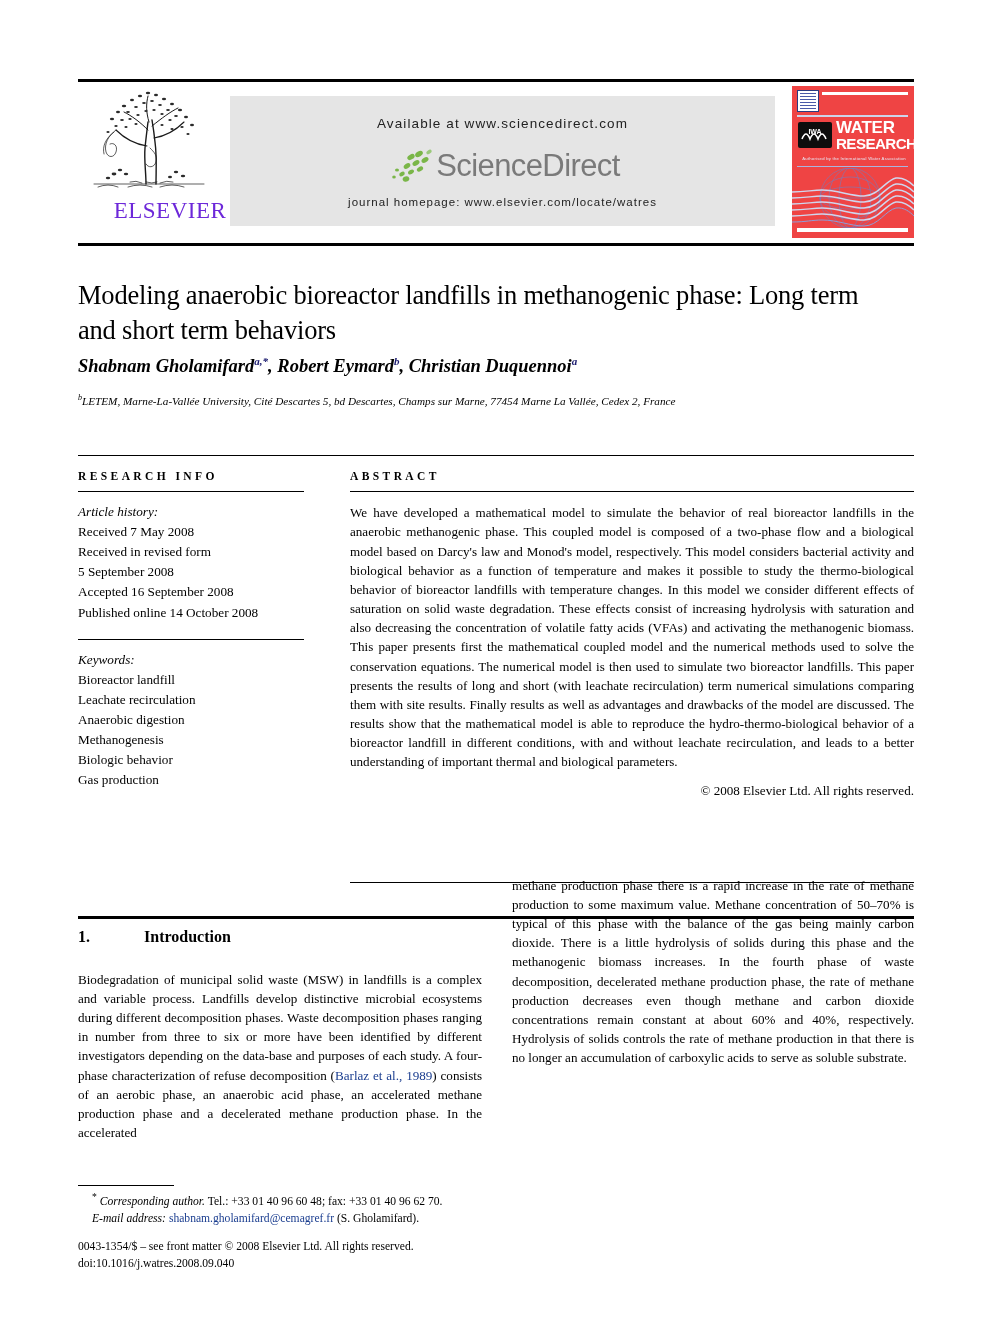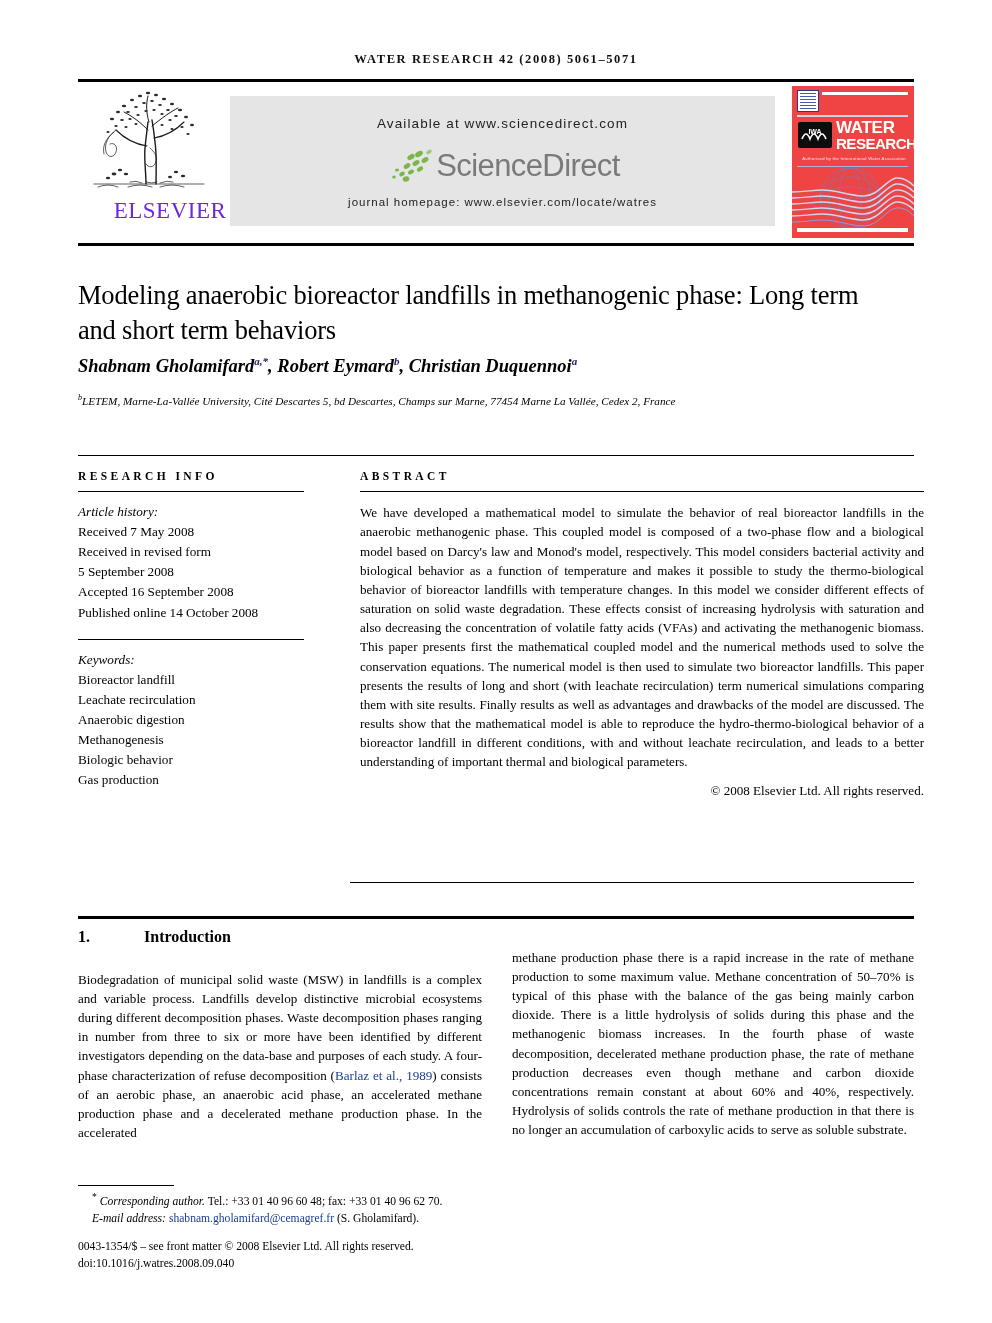--- a/index.html
+++ b/index.html
@@ -179,21 +179,21 @@
   .info-col .rule { width: 226px; height: 1.2px; background: #000; margin: 9px 0 10px 0; }
   .info-col .body {
     font-family: "Liberation Serif", serif;
     font-size: 13.2px;
     line-height: 1.52;
     color: #000;
   }
   .info-col .ital { font-style: italic; }
   .info-col .rule2 { width: 226px; height: 1.2px; background: #000; margin: 16px 0 10px 0; }
 
-  .abs-col { position: absolute; left: 360px; top: 470px; width: 564px; }
+  .abs-col { position: absolute; left: 350px; top: 470px; width: 564px; }
   .abs-col .rule { width: 564px; height: 1.2px; background: #000; margin: 9px 0 11px 0; }
   .abs-col .body {
     font-family: "Liberation Serif", serif;
     font-size: 13.1px;
     line-height: 1.465;
     text-align: justify;
     color: #000;
   }
   .abs-col .copyright {
     font-family: Liberation Serif, serif;
@@ -204,21 +204,21 @@
 
   .rule-abs-bottom {
     position: absolute; left: 350px; top: 882px; width: 564px; height: 1.2px; background: #000;
   }
   .rule-body-top {
     position: absolute; left: 78px; top: 916px; width: 836px; height: 2.5px; background: #000;
   }
 
   
   .colL { position: absolute; left: 78px; top: 928px; width: 404px; }
-  .colR { position: absolute; left: 512px; top: 948px; width: 402px; }
+  .colR { position: absolute; left: 512px; top: 876px; width: 402px; }
 
   .h1 {
     font-family: "Liberation Serif", serif;
     font-weight: bold;
     font-size: 16px;
     color: #000;
     margin: 0 0 24px 0;
   }
   .h1 .num { display: inline-block; width: 66px; }
 
@@ -252,21 +252,20 @@
     font-size: 11.6px;
     line-height: 1.5;
     color: #000;
   }
 </style>
 </head>
 <body>
 
 <div class="page">
 
-  <div class="running-head">WATER RESEARCH 42 (2008) 5061–5071</div>
   <div class="rule-top"></div>
 
   <div class="masthead">
 
     <div class="elsevier-logo">
       <div class="tree-box">
         <svg viewBox="0 0 130 112" width="130" height="112" aria-hidden="true">
           <g stroke="#1a1a1a" stroke-width="0.7" fill="none" stroke-linecap="round">
 
             <path d="M10 98 H120"></path>

